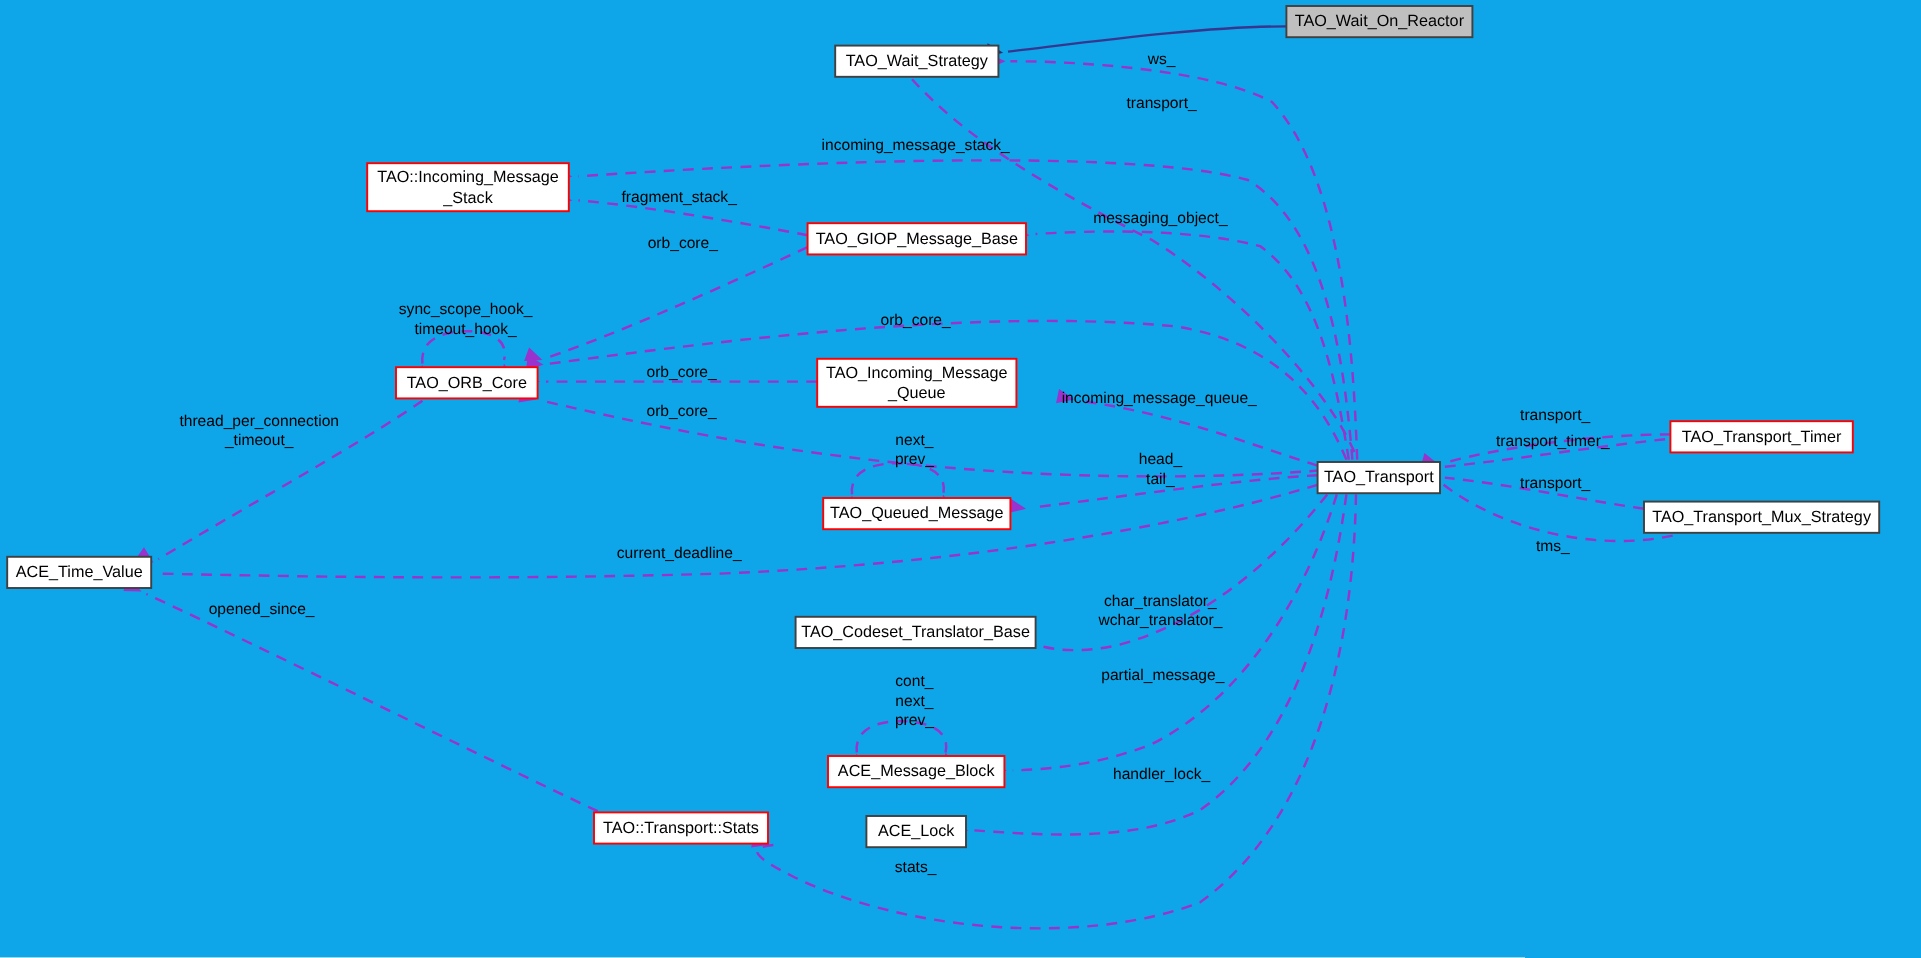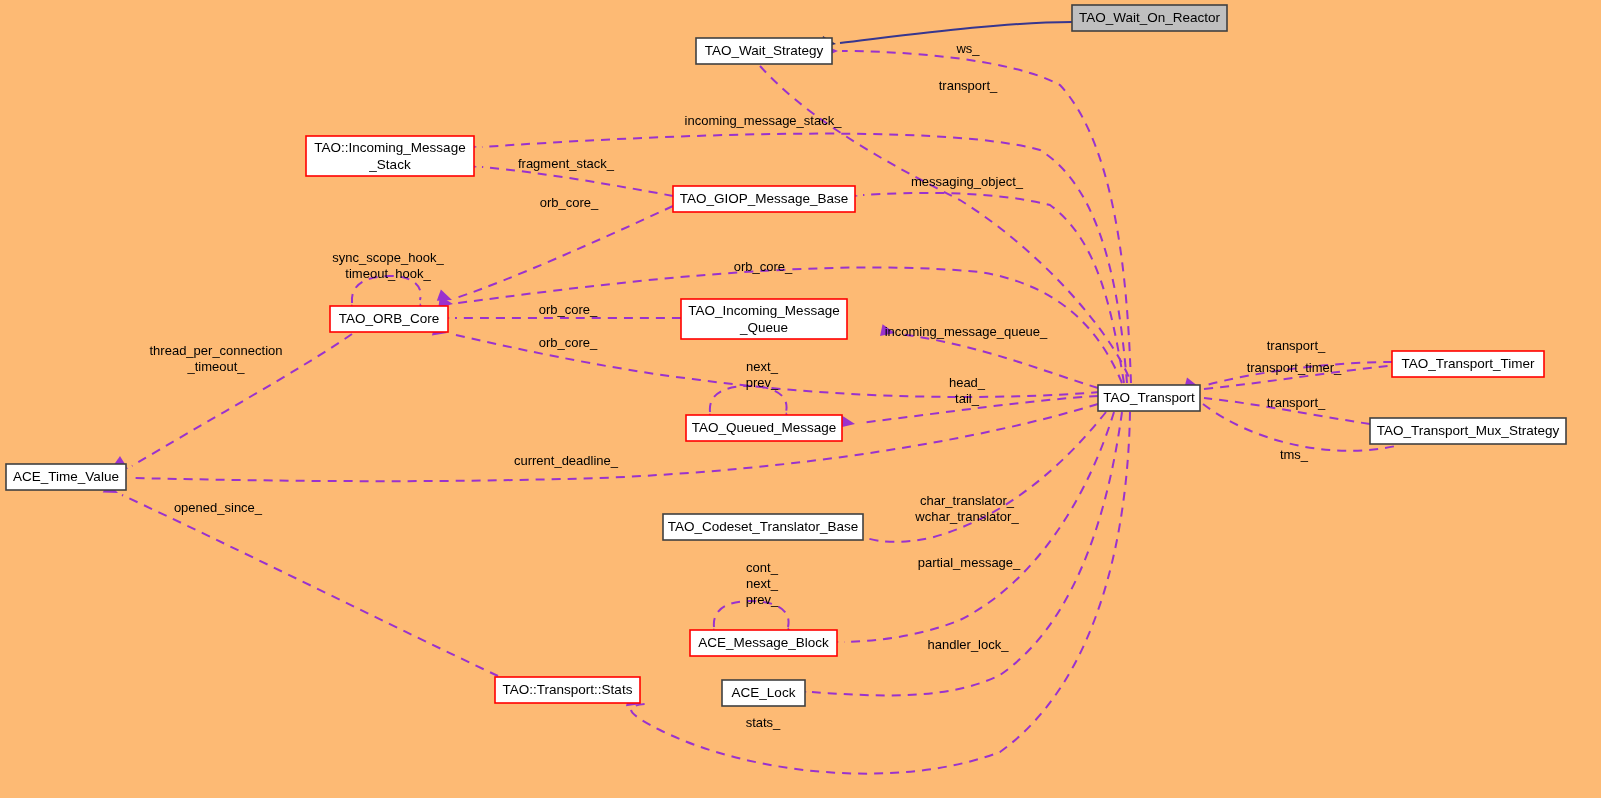--- a/index.html
+++ b/index.html
@@ -4,21 +4,21 @@
 <style>
   html, body {
     margin: 0;
     padding: 0;
     background: #ffffff;
   }
   #diagram-root {
     position: relative;
     width: 1601px;
     height: 798px;
-    background: #fdba74;
+    background: #0ea5e9;
     font-family: "Liberation Sans", sans-serif;
     overflow: hidden;
   }
   svg#graph {
     position: absolute;
     top: 0;
     left: 0;
     width: 1601px;
     height: 798px;
     display: block;

